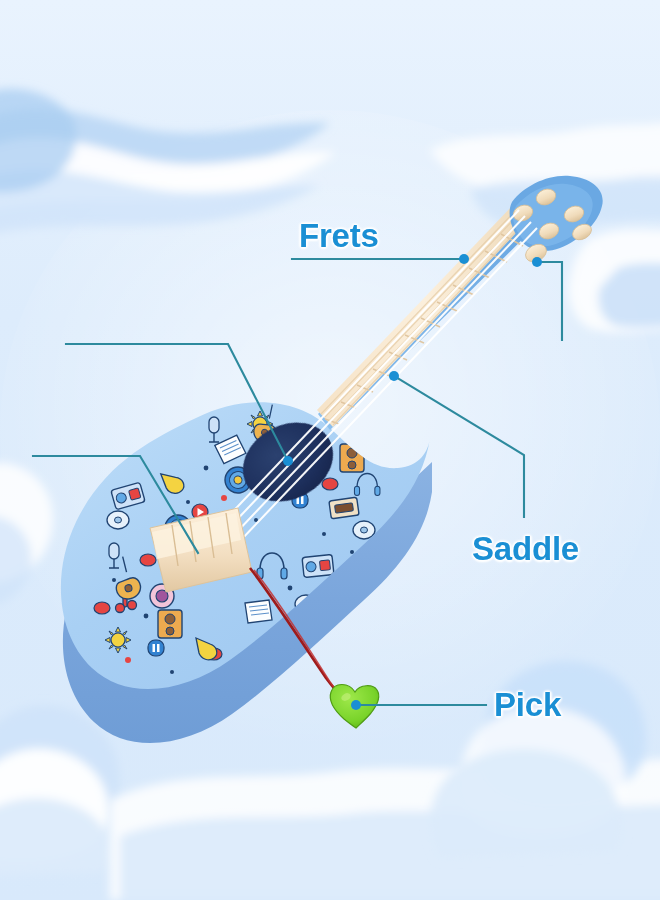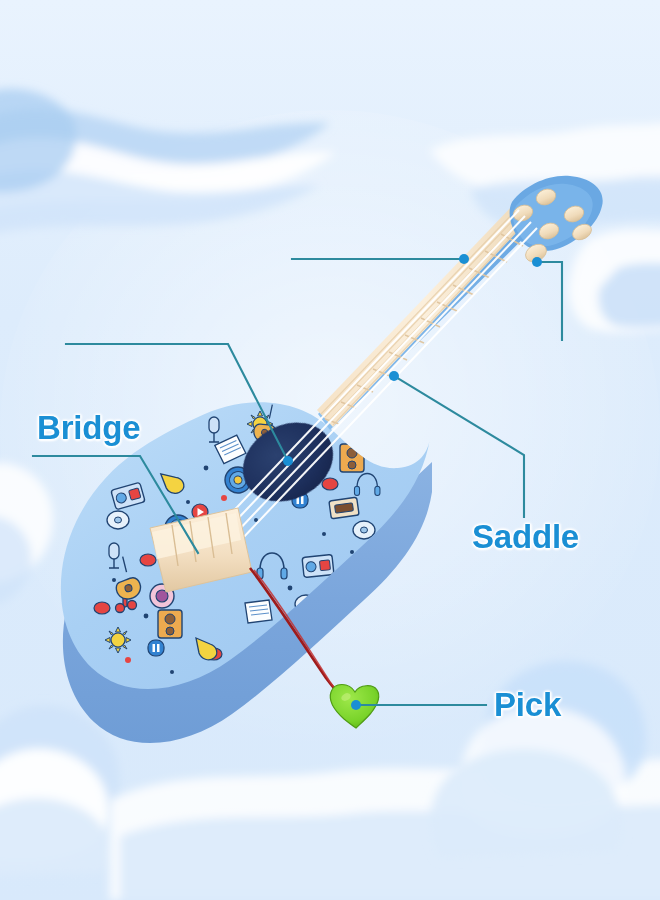--- a/index.html
+++ b/index.html
@@ -24,21 +24,21 @@
     text-shadow:
       0 0 3px #ffffff, 0 0 3px #ffffff, 0 0 4px #ffffff,
       1.5px 0 2px #ffffff, -1.5px 0 2px #ffffff,
       0 1.5px 2px #ffffff, 0 -1.5px 2px #ffffff;
     line-height:1;
   }
   .callout.lbl-frets   {left:299px;top:219px;}
   .callout.lbl-sound   {left:71px; top:300px;}
   .callout.lbl-bridge  {left:37px; top:411px;}
   .callout.lbl-tuners  {left:500px;top:348px;}
-  .callout.lbl-saddle  {left:472px;top:520px;}
+  .callout.lbl-saddle  {left:472px;top:532px;}
   .callout.lbl-pick    {left:494px;top:688px;}
 </style>
 </head>
 <body>
 
 <div id="stage">
 
   <svg class="layer" viewBox="0 0 660 900" width="660" height="900" xmlns="http://www.w3.org/2000/svg">
     <defs>
       <linearGradient id="bgGrad" x1="0" y1="0" x2="0" y2="1">
@@ -429,25 +429,25 @@
     </g>
     <g fill="#1a8fd4">
       <circle cx="464" cy="259" r="5"></circle>
       <circle cx="288" cy="461" r="5"></circle>
       <circle cx="537" cy="262" r="5"></circle>
       <circle cx="394" cy="376" r="5"></circle>
       <circle cx="356" cy="705" r="5"></circle>
     </g>
   </svg>
 
-
-
-  <div class="callout lbl-bridge">
-    <span class="txt">Bridge</span>
+  <div class="callout lbl-frets">
+    <span class="txt">Frets</span>
   </div>
+
+
 
 
   <div class="callout lbl-saddle">
     <span class="txt">Saddle</span>
   </div>
 
   <div class="callout lbl-pick">
     <span class="txt">Pick</span>
   </div>
 

